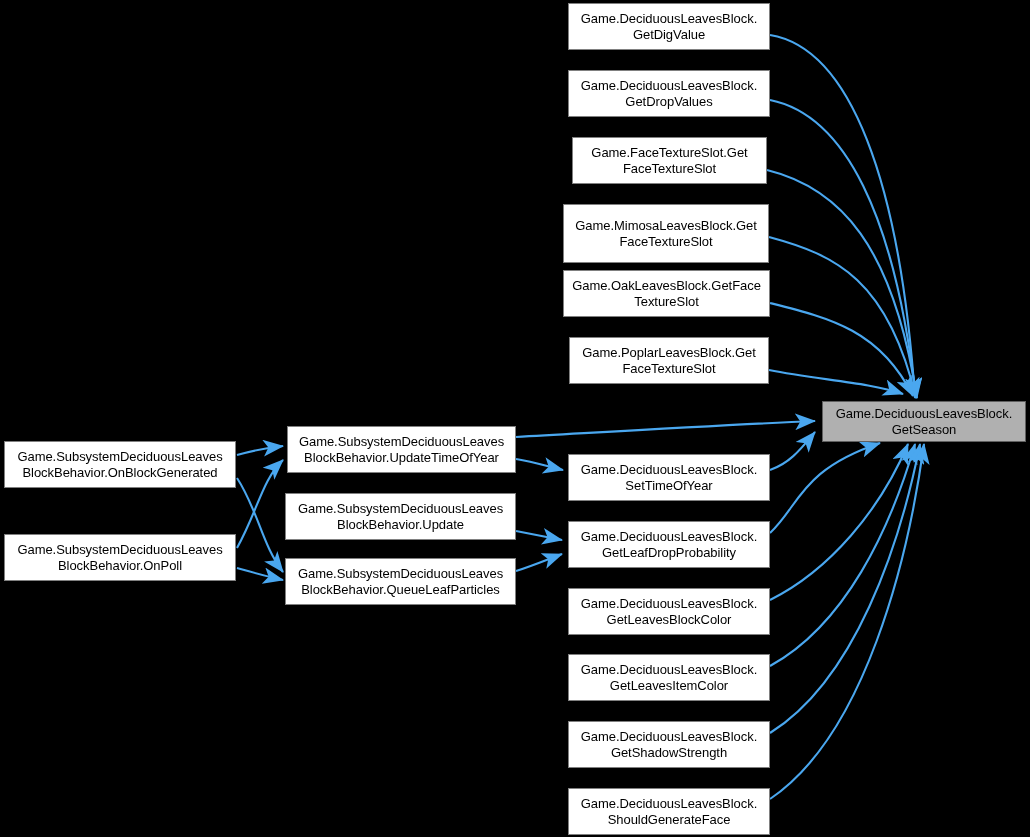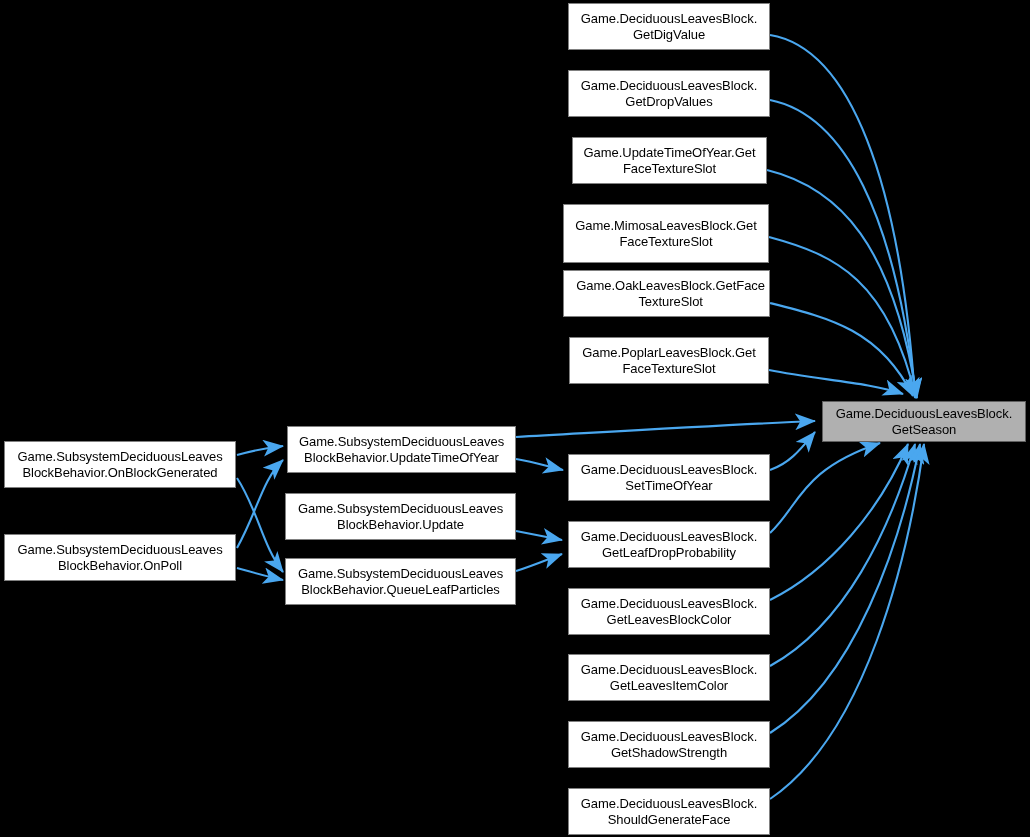--- a/index.html
+++ b/index.html
@@ -114,28 +114,28 @@
 
   <div class="node" style="left:568px; top:3px; width:202px; height:47px;">
     <span class="label">Game.DeciduousLeavesBlock.
 GetDigValue</span>
   </div>
   <div class="node" style="left:568px; top:70px; width:202px; height:47px;">
     <span class="label">Game.DeciduousLeavesBlock.
 GetDropValues</span>
   </div>
   <div class="node" style="left:572px; top:137px; width:195px; height:47px;">
-    <span class="label">Game.UpdateTimeOfYear.Get
+    <span class="label">Game.FaceTextureSlot.Get
 FaceTextureSlot</span>
   </div>
   <div class="node" style="left:563px; top:204px; width:206px; height:59px;">
     <span class="label">Game.MimosaLeavesBlock.Get
 FaceTextureSlot</span>
   </div>
-  <div class="node" style="left:563px; top:270px; width:207px; height:47px;justify-content:flex-end;">
+  <div class="node" style="left:563px; top:270px; width:207px; height:47px;">
     <span class="label">Game.OakLeavesBlock.GetFace
 TextureSlot</span>
   </div>
   <div class="node" style="left:569px; top:337px; width:200px; height:47px;text-align:center;">
     <span class="label">Game.PoplarLeavesBlock.Get
 FaceTextureSlot</span>
   </div>
   <div class="node" style="left:568px; top:454px; width:202px; height:47px;">
     <span class="label">Game.DeciduousLeavesBlock.
 SetTimeOfYear</span>

